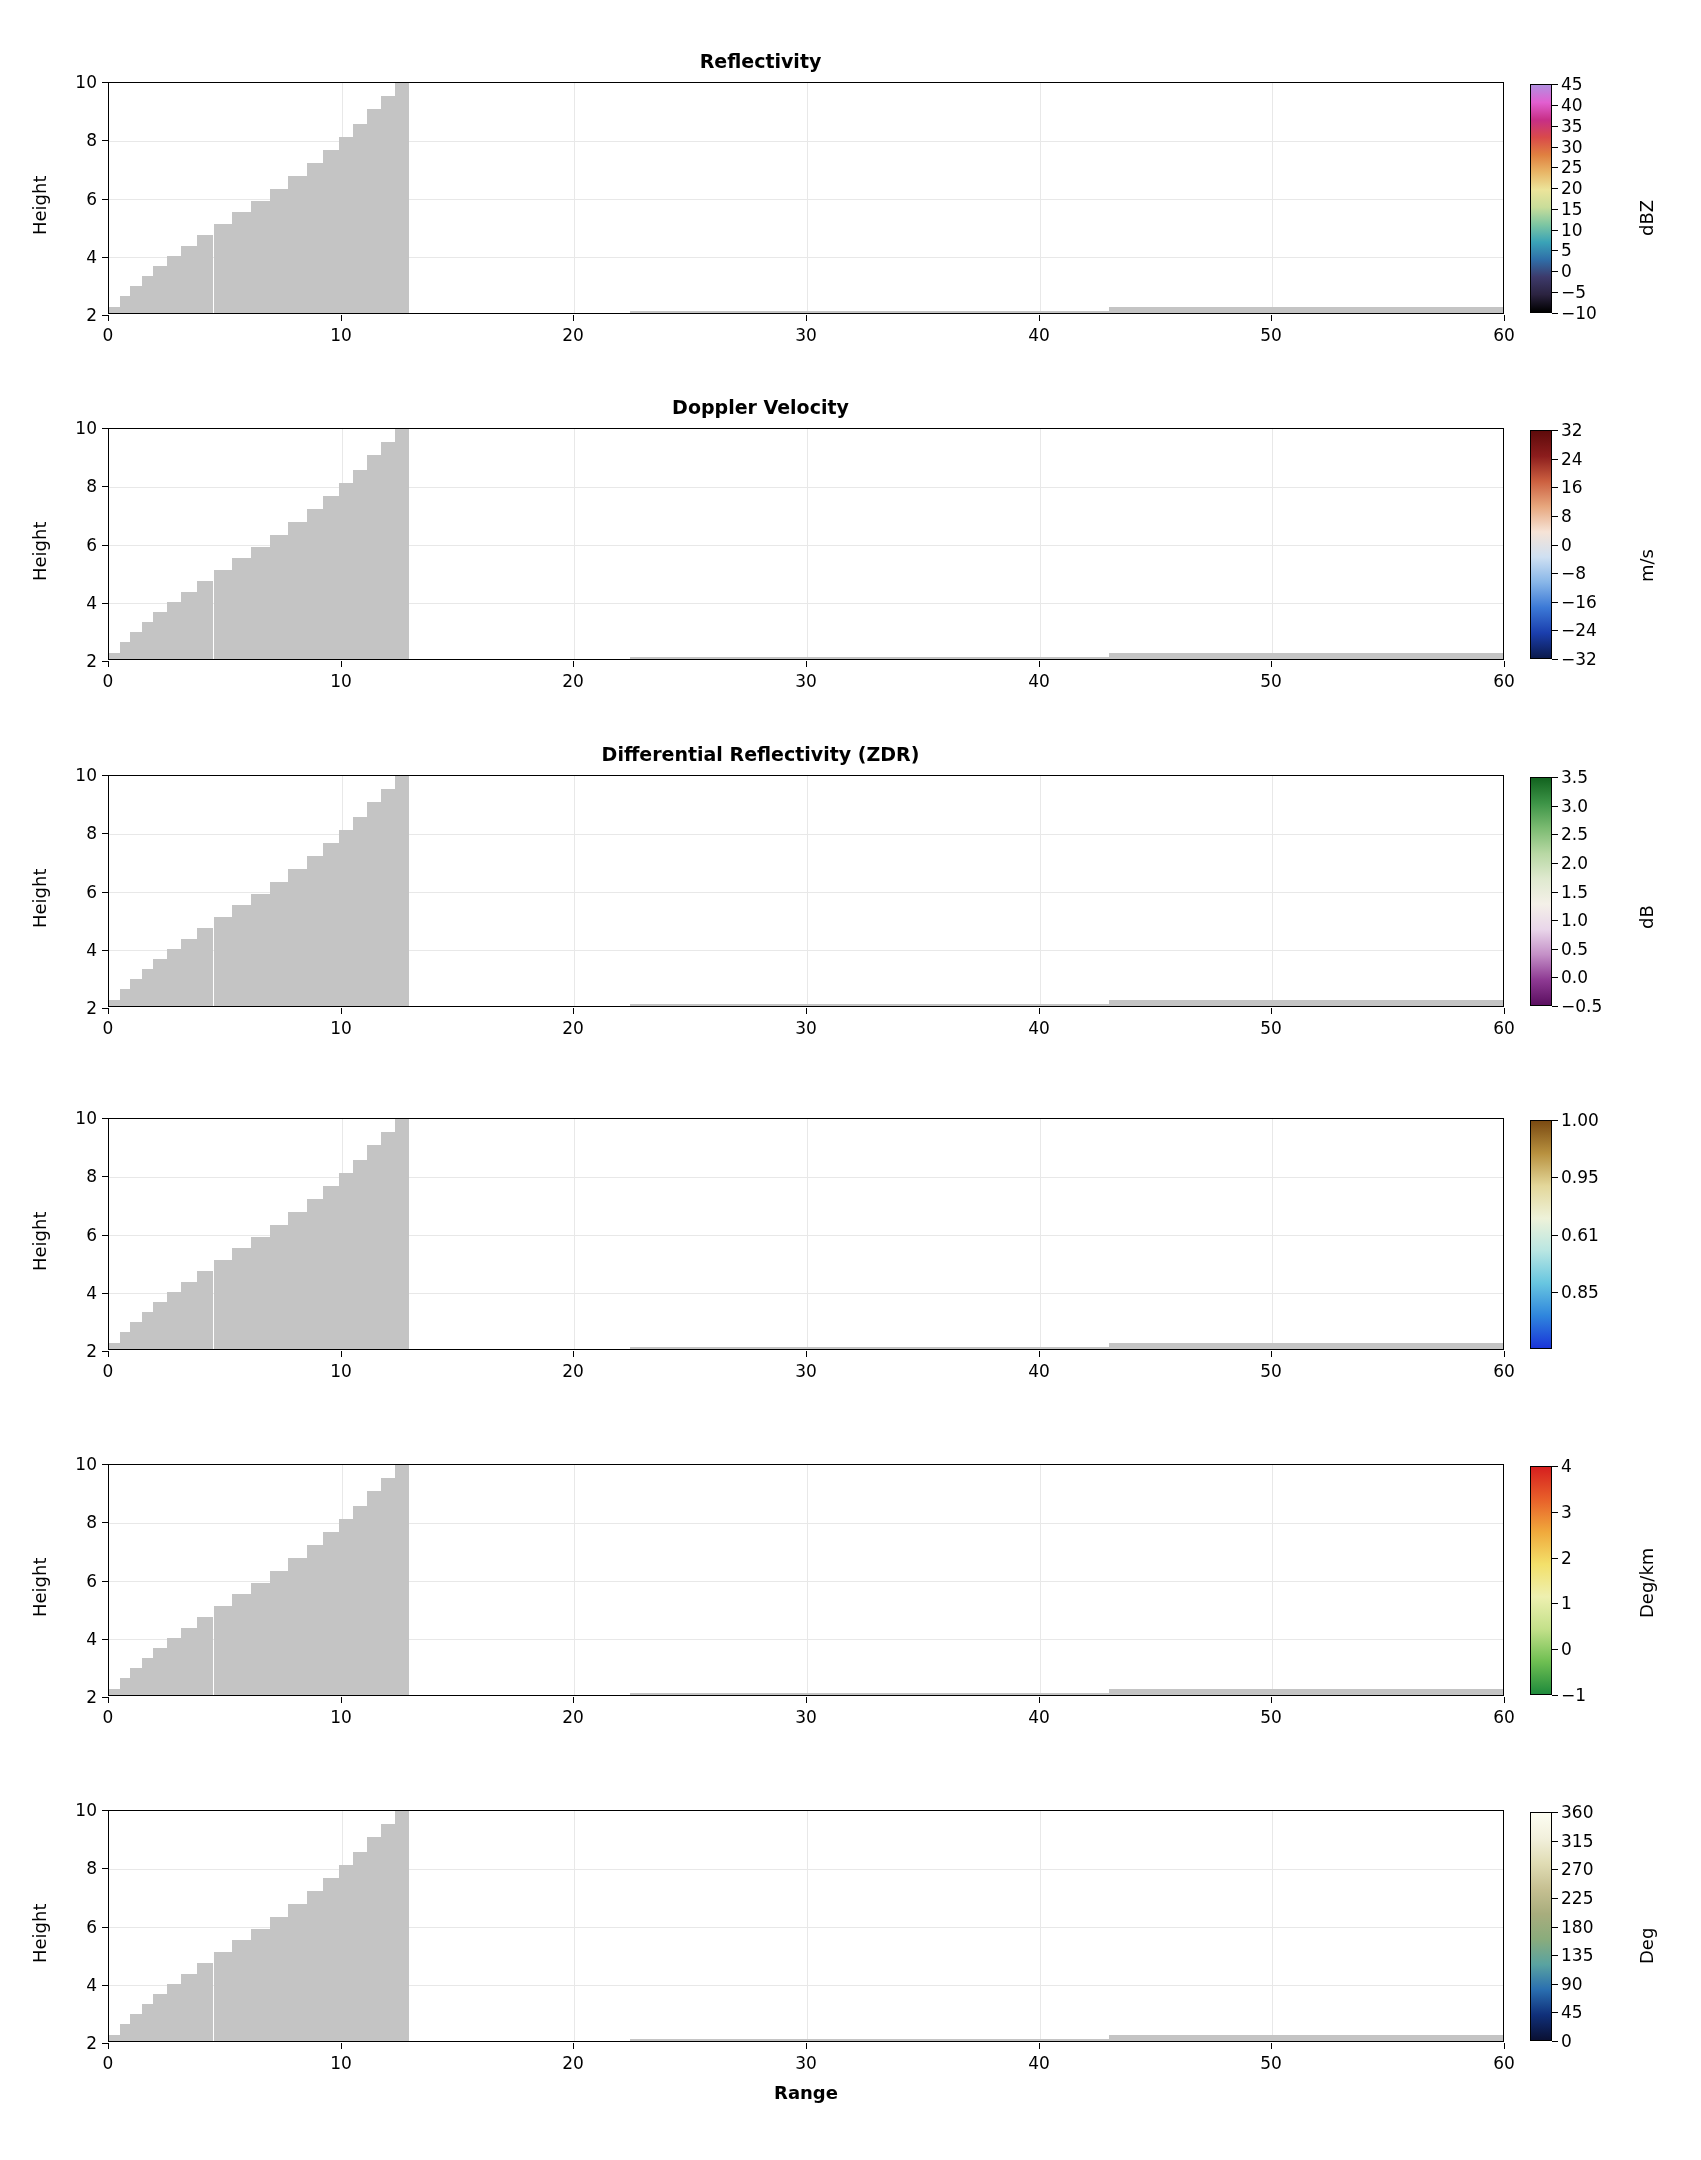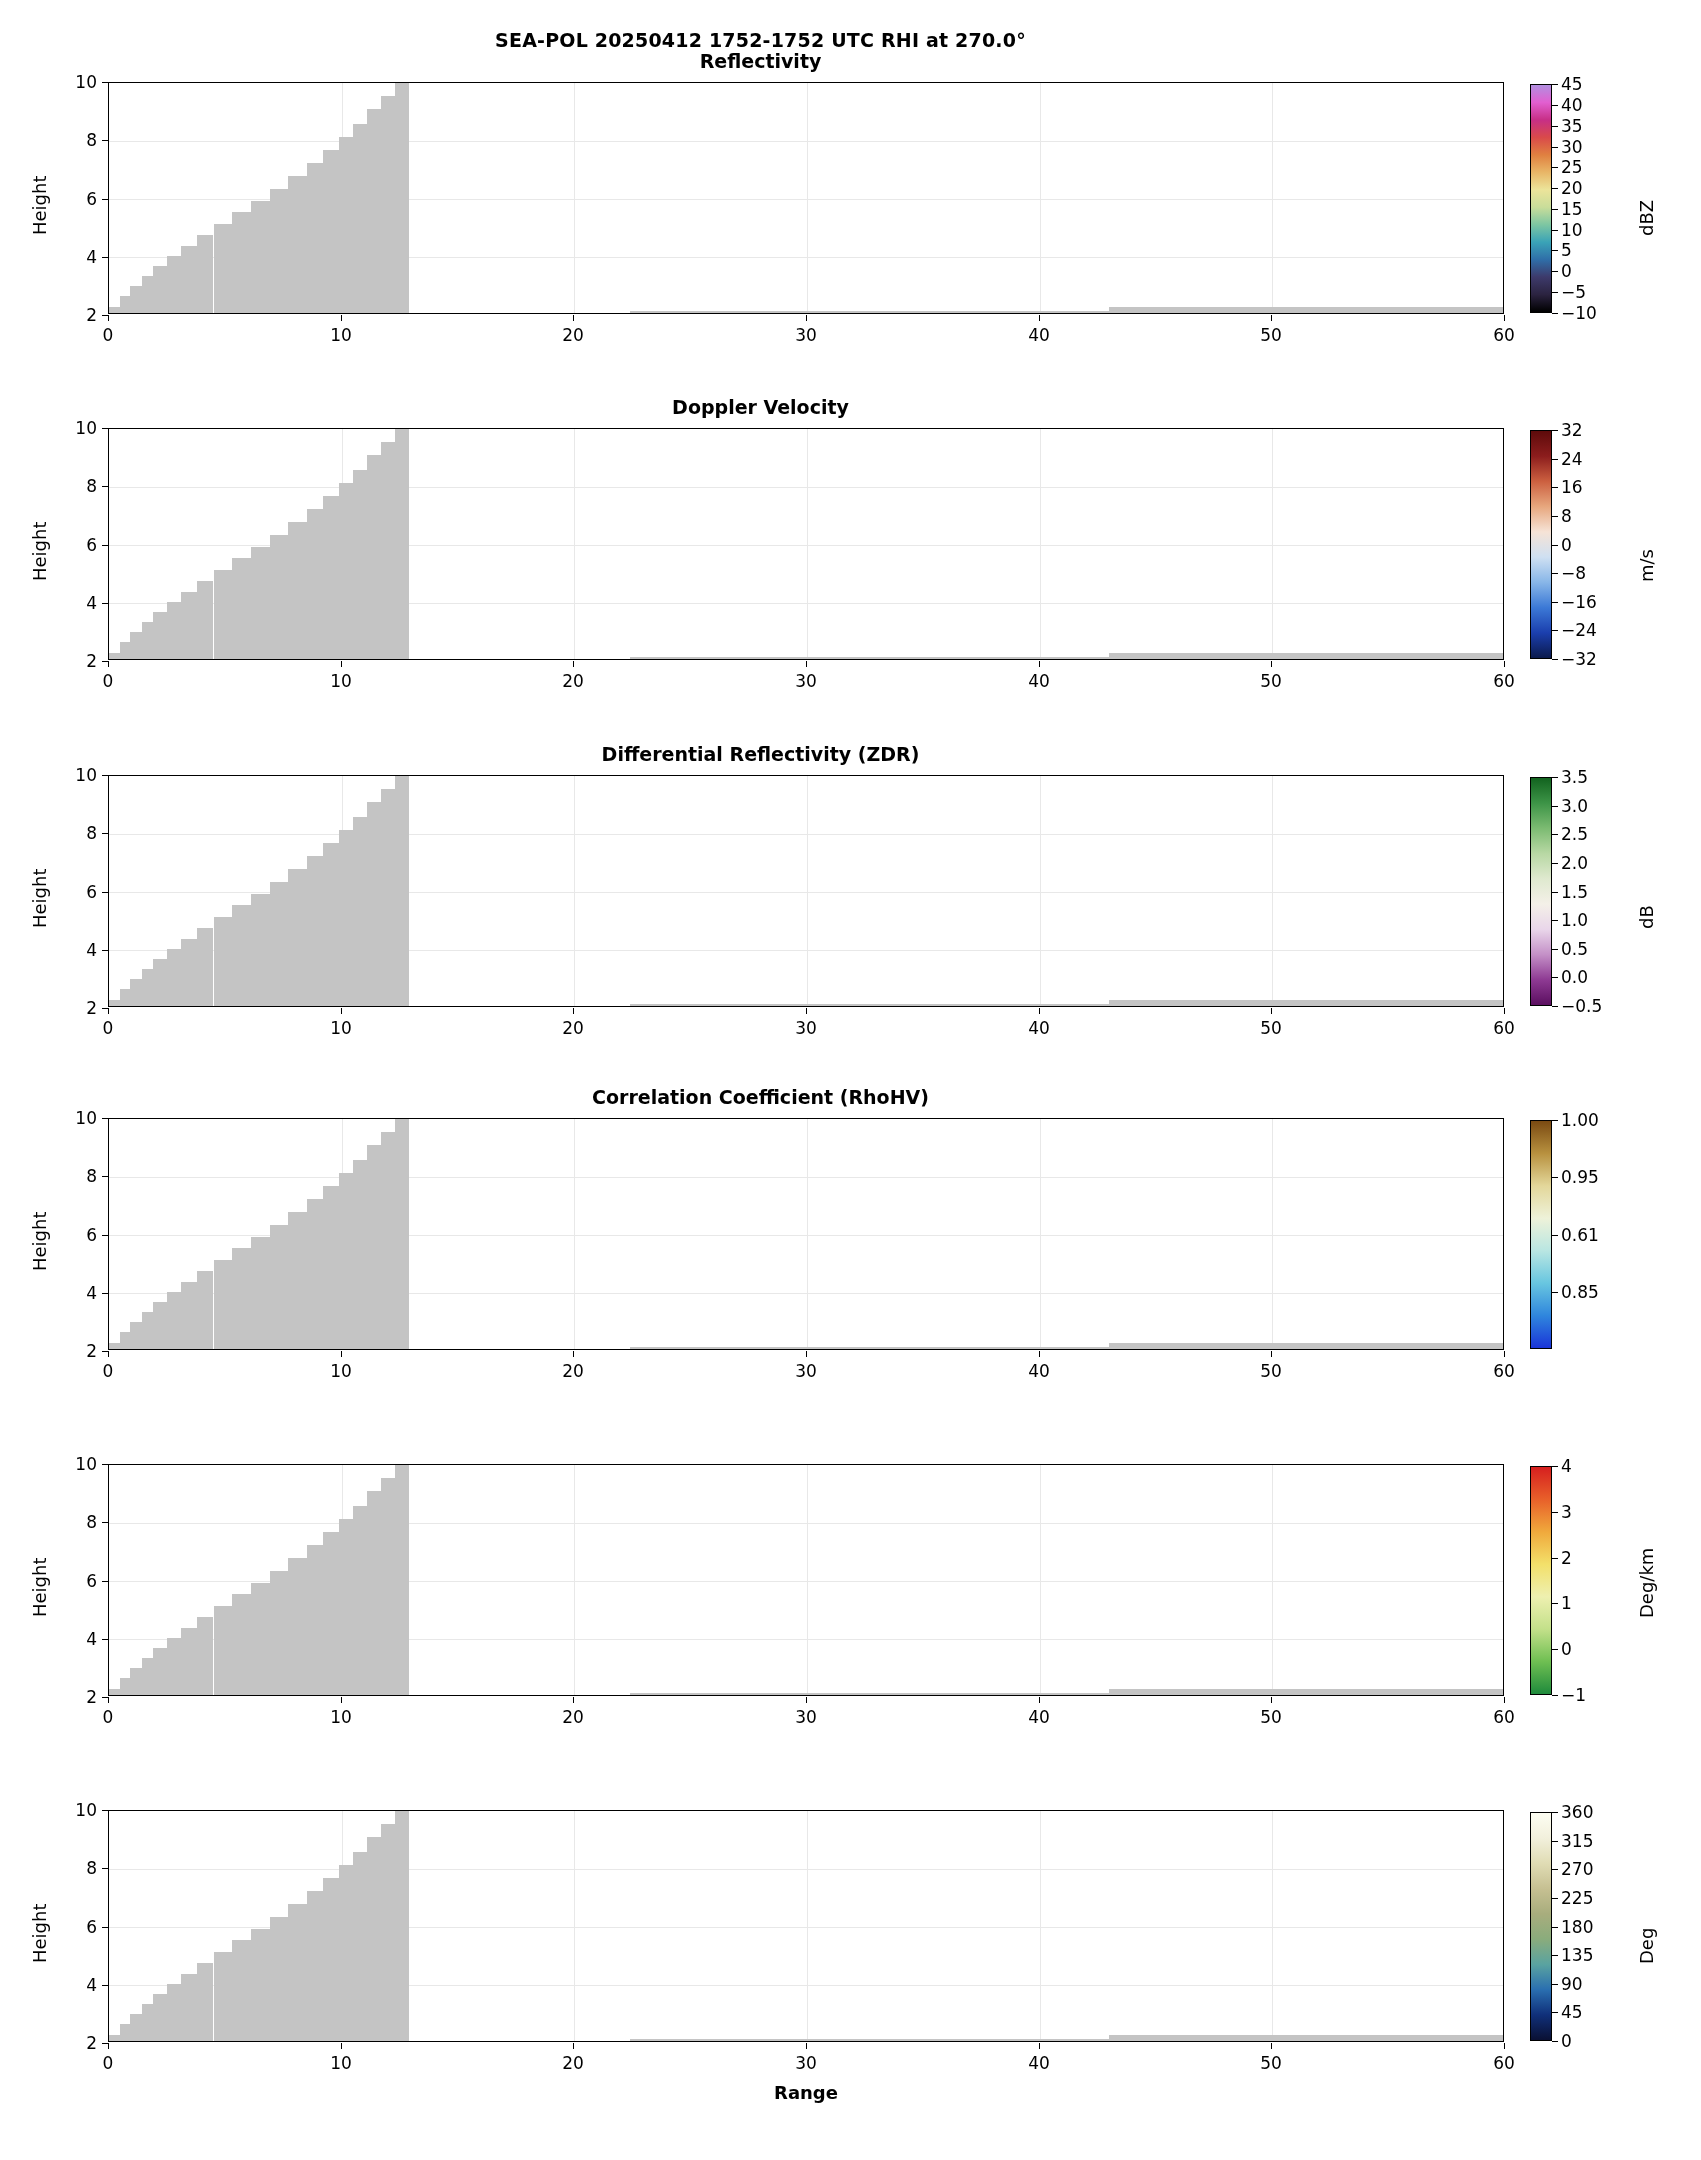--- a/index.html
+++ b/index.html
@@ -137,21 +137,20 @@
     font-size: 18px;
     transform-origin: left top;
     transform: rotate(-90deg);
     white-space: nowrap;
   }
 </style>
 </head>
 <body>
 
 <div id="root">
-  <div class="suptitle">SEA-POL 20250412 1752-1752 UTC RHI at 270.0°</div>
 <div class="panel" style="top: 50px; height: 328px;">
       <div class="panel-title" style="top: 0px;">Reflectivity</div>
       <div class="axes" style="top: 32px;">
         <div class="grid-v" style="left: 233px;"></div>
         <div class="grid-v" style="left: 465px;"></div>
         <div class="grid-v" style="left: 698px;"></div>
         <div class="grid-v" style="left: 931px;"></div>
         <div class="grid-v" style="left: 1163px;"></div>
         <div class="grid-h" style="top: 174px;"></div>
         <div class="grid-h" style="top: 116px;"></div>
@@ -385,21 +384,20 @@
       <div class="cbar-tick-label" style="left: 1561px; top: 120px;">2.0</div>
       <div class="cbar-tickmark" style="left: 1552px; top: 91px;"></div>
       <div class="cbar-tick-label" style="left: 1561px; top: 91px;">2.5</div>
       <div class="cbar-tickmark" style="left: 1552px; top: 63px;"></div>
       <div class="cbar-tick-label" style="left: 1561px; top: 63px;">3.0</div>
       <div class="cbar-tickmark" style="left: 1552px; top: 34px;"></div>
       <div class="cbar-tick-label" style="left: 1561px; top: 34px;">3.5</div>
       <div class="cbar-unit" style="left: 1636px; top: 186px;">dB</div>
     </div>
     <div class="panel" style="top: 1086px; height: 328px;">
-      <div class="panel-title" style="top: 0px;">Correlation Coefficient (RhoHV)</div>
       <div class="axes" style="top: 32px;">
         <div class="grid-v" style="left: 233px;"></div>
         <div class="grid-v" style="left: 465px;"></div>
         <div class="grid-v" style="left: 698px;"></div>
         <div class="grid-v" style="left: 931px;"></div>
         <div class="grid-v" style="left: 1163px;"></div>
         <div class="grid-h" style="top: 174px;"></div>
         <div class="grid-h" style="top: 116px;"></div>
         <div class="grid-h" style="top: 58px;"></div>
         <div class="step" style="left: 0px; width: 10.5px; top: 224px; height: 8.7px;"></div>

